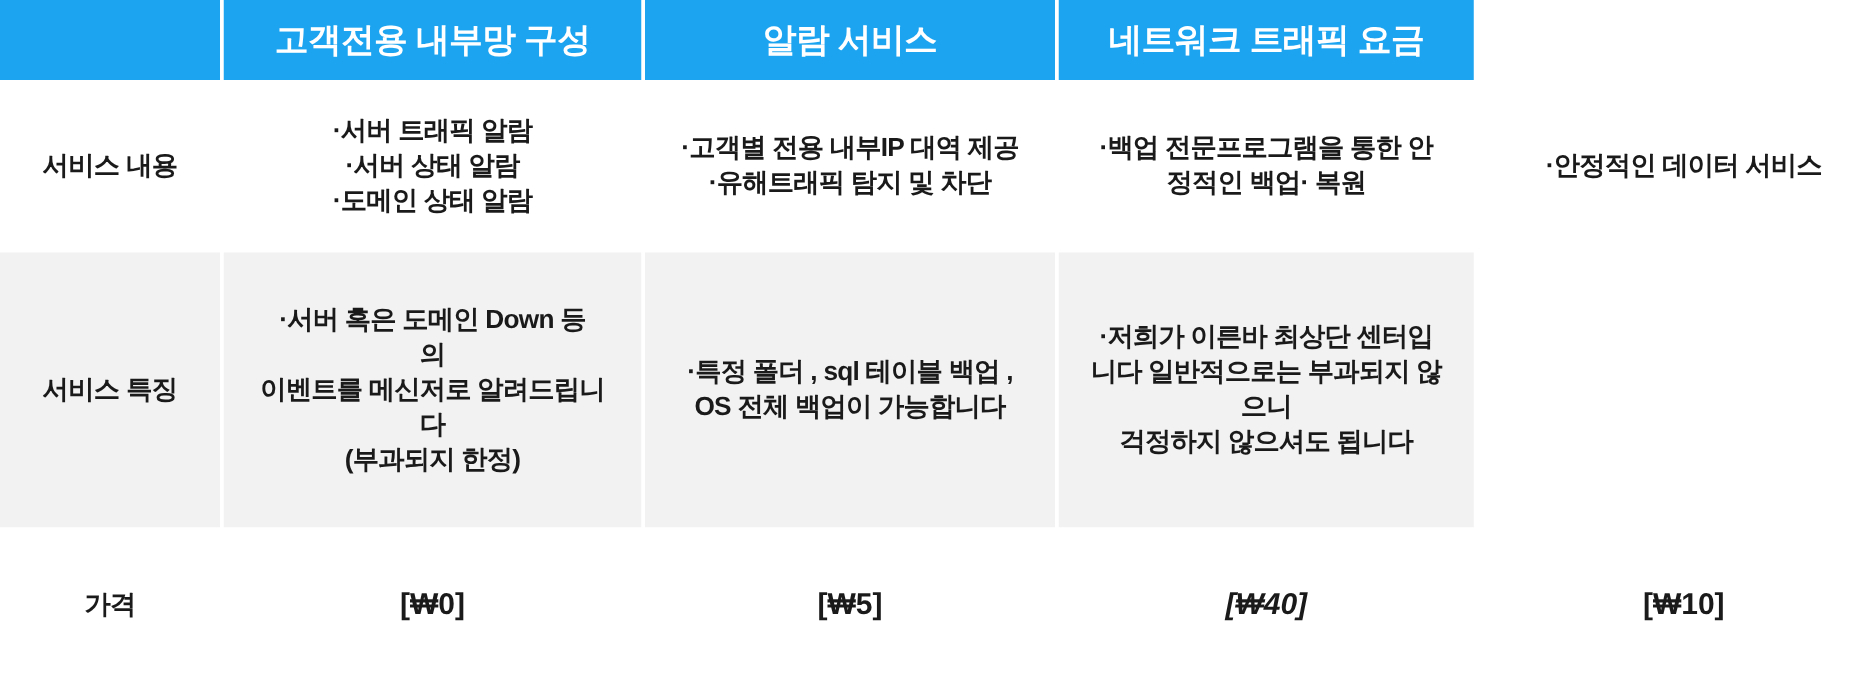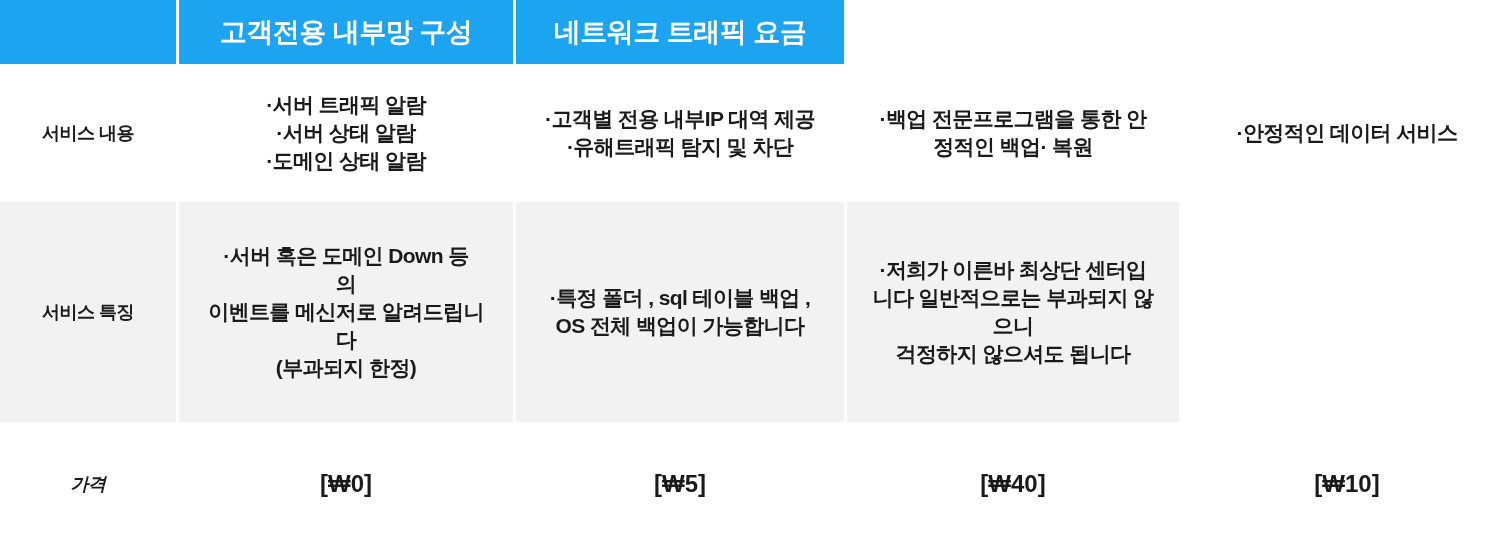--- a/index.html
+++ b/index.html
@@ -56,21 +56,21 @@
     align-items: center;
     justify-content: center;
     text-align: center;
     padding: 4px 8px;
     box-sizing: border-box;
     line-height: 1.34;
     white-space: pre-line;
   }
 
   .rowhead {
-    font-size: 18px;
+    font-size: 21px;
     font-weight: bold;
     letter-spacing: -0.5px;
   }
 
   .body-cell {
     font-size: 21px;
     font-weight: bold;
     letter-spacing: -0.6px;
   }
 
@@ -90,20 +90,21 @@
   .r3 { grid-row: 4; }
 </style>
 </head>
 <body>
 
 <div class="sheet">
   <div class="table">
 
     <div class="hdr corner" style="background: rgb(28, 164, 240); color: rgb(255, 255, 255);"></div>
     <div class="hdr" style="background: rgb(28, 164, 240); color: rgb(255, 255, 255);">고객전용 내부망 구성</div>
+    <div class="hdr" style="background: rgb(28, 164, 240); color: rgb(255, 255, 255);">알람 서비스</div>
     <div class="hdr" style="background: rgb(28, 164, 240); color: rgb(255, 255, 255);">네트워크 트래픽 요금</div>
 
     <div class="cell rowhead band-white r1" style="background: rgb(255, 255, 255); color: rgb(26, 26, 26);">서비스 내용</div>
     <div class="cell body-cell band-white r1" style="background: rgb(255, 255, 255); color: rgb(26, 26, 26);">·서버 트래픽 알람
 ·서버 상태 알람
 ·도메인 상태 알람</div>
     <div class="cell body-cell band-white r1" style="background: rgb(255, 255, 255); color: rgb(26, 26, 26);">·고객별 전용 내부IP 대역 제공
 ·유해트래픽 탐지 및 차단</div>
     <div class="cell body-cell band-white r1" style="background: rgb(255, 255, 255); color: rgb(26, 26, 26);">·백업 전문프로그램을 통한 안
 정적인 백업· 복원</div>
@@ -115,20 +116,20 @@
 이벤트를 메신저로 알려드립니
 다
 (부과되지 한정)</div>
     <div class="cell body-cell band-gray r2" style="background: rgb(242, 242, 242); color: rgb(26, 26, 26);">·특정 폴더 , sql 테이블 백업 ,
 OS 전체 백업이 가능합니다</div>
     <div class="cell body-cell band-gray r2" style="background: rgb(242, 242, 242); color: rgb(26, 26, 26);">·저희가 이른바 최상단 센터입
 니다 일반적으로는 부과되지 않
 으니
 걱정하지 않으셔도 됩니다</div>
 
-    <div class="cell rowhead band-white r3" style="background: rgb(255, 255, 255); color: rgb(26, 26, 26); font-style: italic;">가격</div>
+    <div class="cell rowhead band-white r3" style="background: rgb(255, 255, 255); color: rgb(26, 26, 26);">가격</div>
     <div class="cell price-cell band-white r3" style="background: rgb(255, 255, 255); color: rgb(26, 26, 26);">[₩0]</div>
     <div class="cell price-cell band-white r3" style="background: rgb(255, 255, 255); color: rgb(26, 26, 26);">[₩5]</div>
-    <div class="cell price-cell band-white r3" style="background: rgb(255, 255, 255); color: rgb(26, 26, 26);">[₩40]</div>
+    <div class="cell price-cell band-white r3" style="background: rgb(255, 255, 255); color: rgb(26, 26, 26); font-style: italic;">[₩40]</div>
     <div class="cell price-cell band-white r3" style="background: rgb(255, 255, 255); color: rgb(26, 26, 26);">[₩10]</div>
 
   </div>
 </div>
 
 </body></html>

